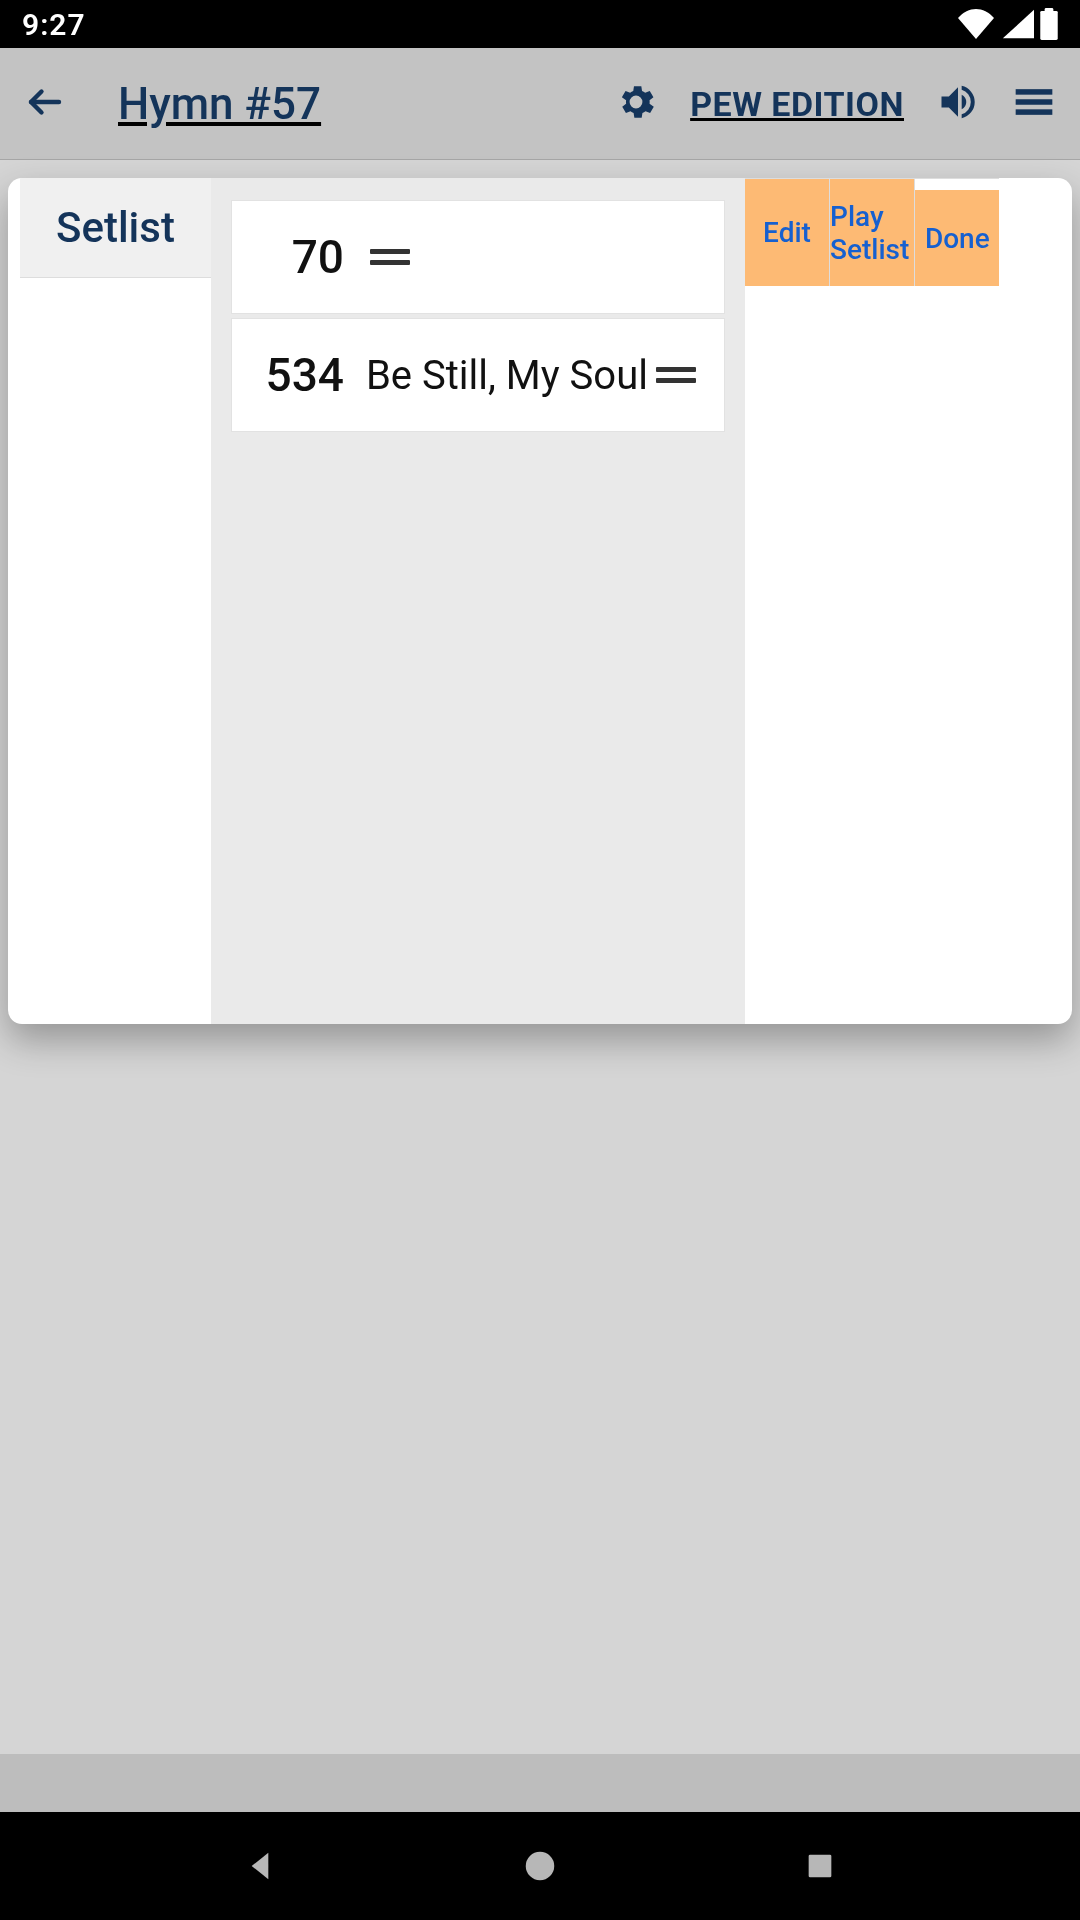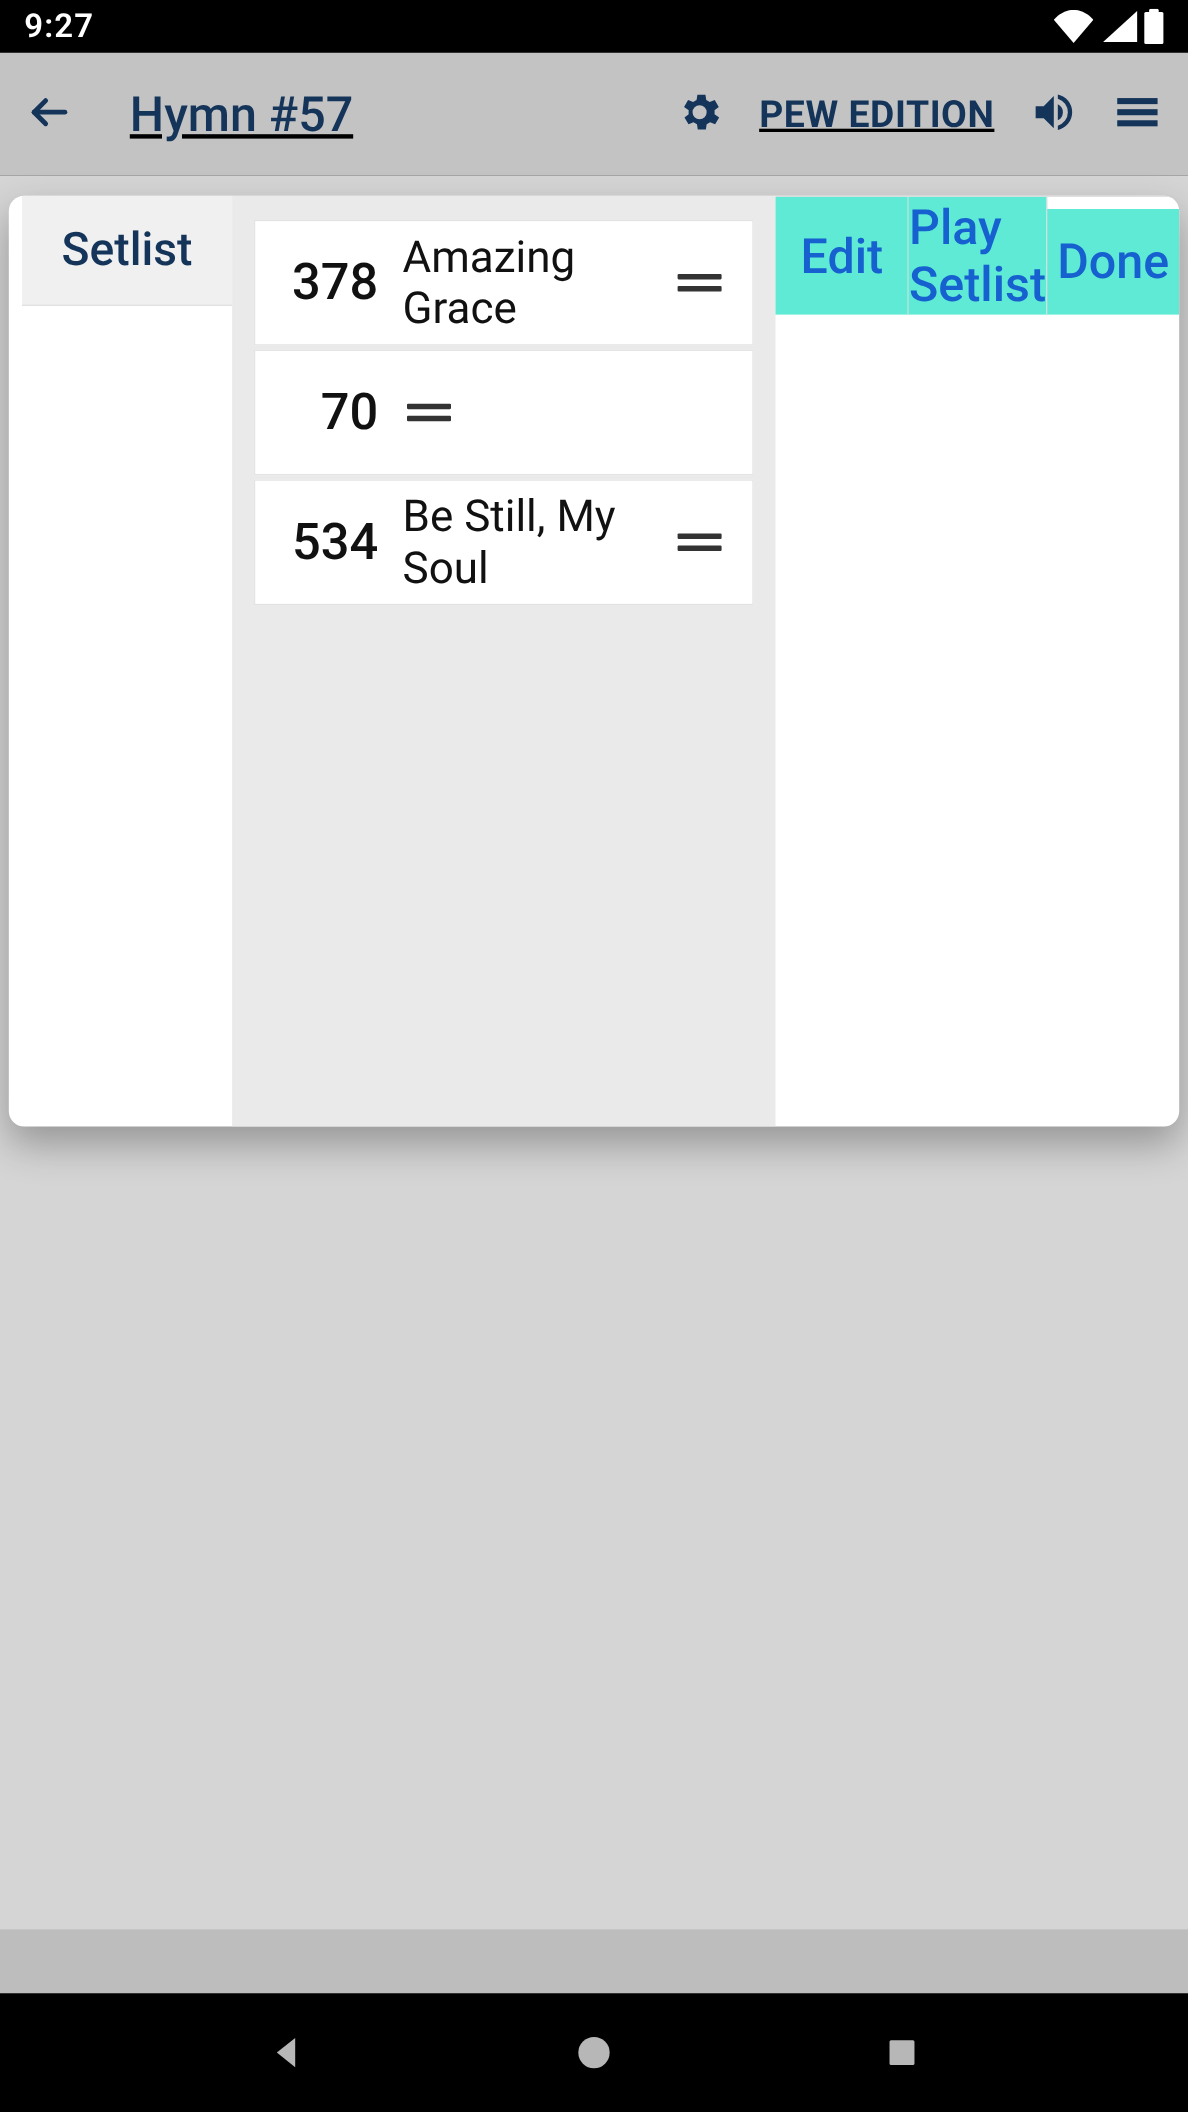--- a/index.html
+++ b/index.html
@@ -157,25 +157,25 @@
   .dialog-actions {
     border-top: 1px solid #ddd;
     display: flex;
     height: 108px;
   }
   .dialog-actions .action {
     flex: 1;
     display: flex;
     align-items: center;
     justify-content: center;
-    font-size: 44px;
+    font-size: 28px;
     font-weight: 500;
     color: #1660d0;
     border-right: 1px solid #ddd;
-    background:#5eead4;
+    background:#fdba74;
   }
   .dialog-actions .action:last-child { border-right: none; margin-top: 11px; }
 
   
   .nav-bar {
     height: 108px;
     background: #000;
     display: flex;
     align-items: center;
     justify-content: space-around;
@@ -240,28 +240,20 @@
     <div class="tiny-text"></div>
     <div class="dimmed-bottom"></div>
   </div>
 
   <div class="dialog">
     <div class="dialog-header">Setlist</div>
 
     <div class="dialog-body">
       <div class="list">
 
-        <div class="list-row">
-          <div class="row-number">378</div>
-          <div class="row-title">Amazing Grace</div>
-          <div class="drag-handle">
-              <span></span>
-              <span></span>
-            </div>
-        </div>
 
         <div class="list-row">
           <div class="row-number">70</div>
           <div class="drag-handle">
               <span></span>
               <span></span>
             </div>
         </div>
 
         <div class="list-row">

